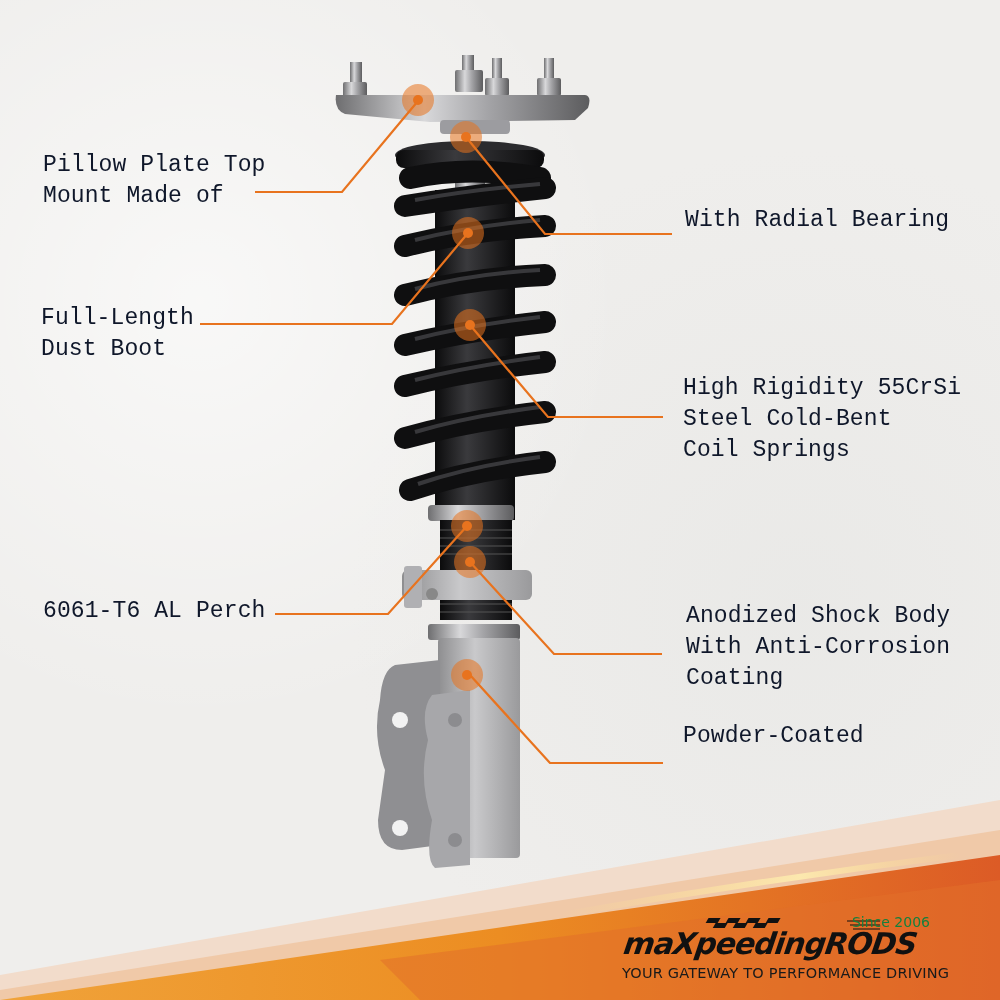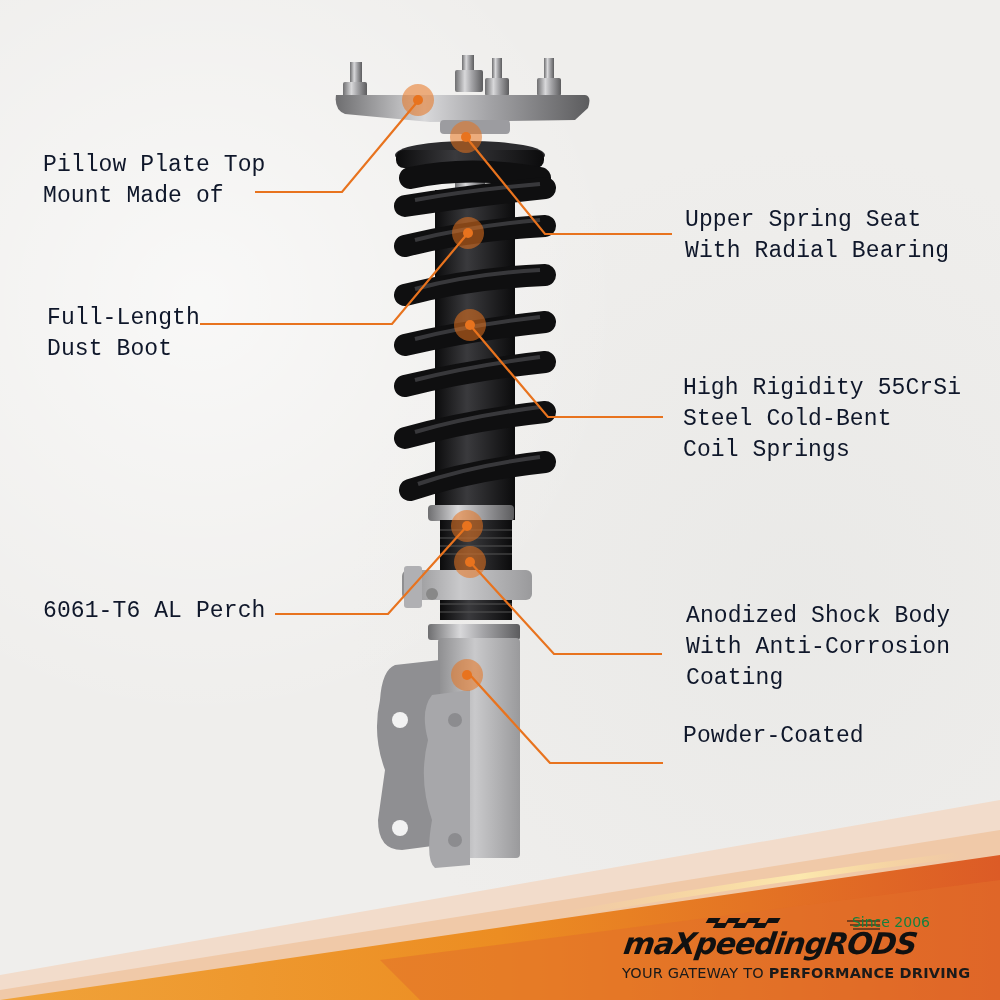--- a/index.html
+++ b/index.html
@@ -9,21 +9,21 @@
       radial-gradient(circle at 80% 60%, rgba(230,230,228,.6), transparent 45%),
       #efeeec;}
   .band{position:absolute;left:0;top:0;width:1000px;height:1000px;}
   .label{position:absolute;color:#0f172a;font-size:23px;line-height:31px;letter-spacing:0.1px;font-family:Liberation Mono, monospace;}
   .label span{display:block;white-space:nowrap;}
   svg{position:absolute;left:0;top:0;}
   .logo{position:absolute;left:622px;top:912px;width:330px;height:80px;}
   .logo-word{position:absolute;left:2px;top:14px;font-family:"DejaVu Sans",sans-serif;font-weight:bold;font-style:italic;font-size:30px;color:#111;letter-spacing:-1px;white-space:nowrap;transform:skewX(-8deg);}
   .logo-since{position:absolute;right:22px;top:2px;font-size:14px;color:#15803d;white-space:nowrap;}
   .logo-tag{position:absolute;left:0;top:53px;font-size:14.5px;color:#1a1a1a;white-space:nowrap;letter-spacing:0.2px;}
-  .logo-tag b{font-weight:bold;margin-top:12px;}
+  .logo-tag b{font-weight:normal;margin-top:12px;}
 </style>
 </head>
 <body>
 
 <div class="bg"></div>
 
 <svg class="band" width="1000" height="1000" viewBox="0 0 1000 1000">
   <defs>
     <linearGradient id="og" x1="0" y1="0" x2="1" y2="0">
       <stop offset="0" stop-color="#f0a33a"></stop>
@@ -165,29 +165,28 @@
     <circle cx="467" cy="526" r="5"></circle>
     <circle cx="470" cy="562" r="5"></circle>
     <circle cx="467" cy="675" r="5"></circle>
   </g>
 </svg>
 
 <div class="label" style="left:43px;top:150px;">
   <span>Pillow Plate Top</span>
   <span>Mount Made of</span>
 </div>
-<div class="label" style="left:47px;top:303px;">
+<div class="label" style="left:41px;top:303px;">
   <span>Full-Length</span>
   <span>Dust Boot</span>
 </div>
 <div class="label" style="left:43px;top:596px;">
   <span>6061-T6 AL Perch</span>
 </div>
 <div class="label" style="left:685px;top:205px;">
-  <span>Upper Spring Seat</span>
   <span>With Radial Bearing</span>
 </div>
 <div class="label" style="left:683px;top:373px;">
   <span>High Rigidity 55CrSi</span>
   <span>Steel Cold-Bent</span>
   <span>Coil Springs</span>
 </div>
 <div class="label" style="left:686px;top:601px;">
   <span>Anodized Shock Body</span>
   <span>With Anti-Corrosion</span>

